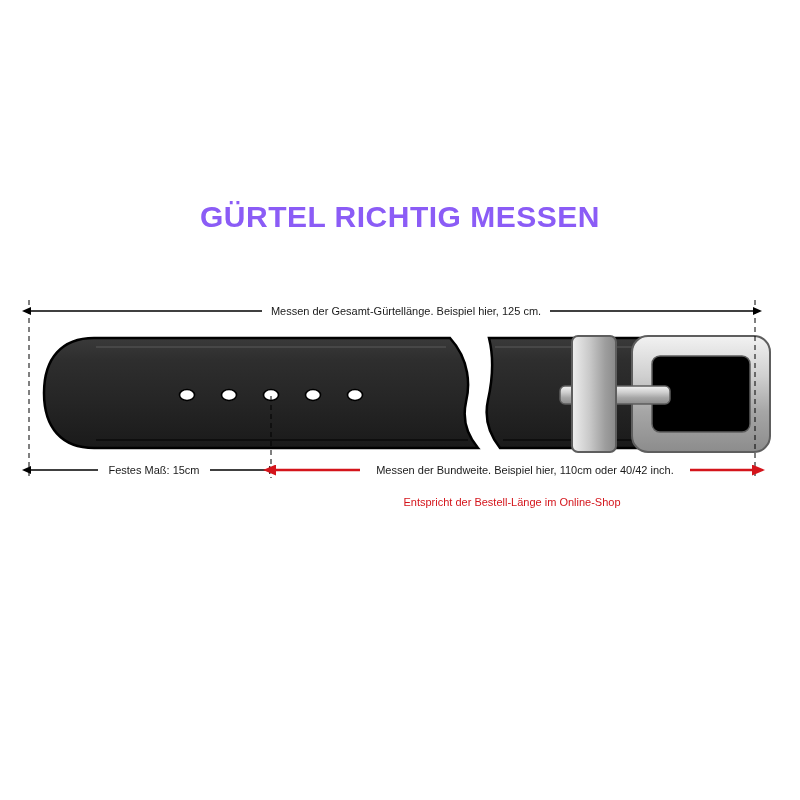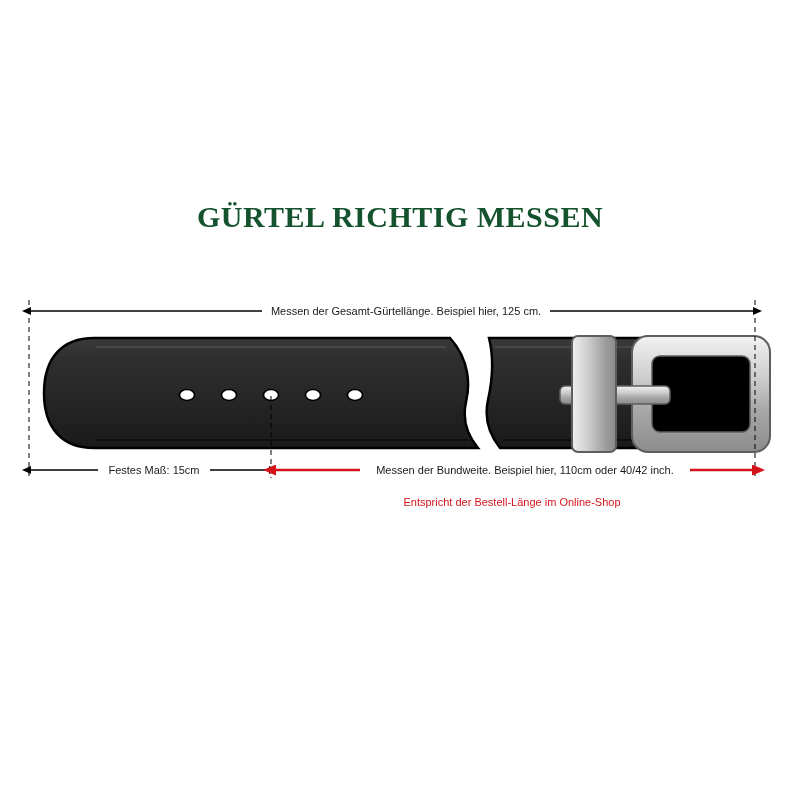--- a/index.html
+++ b/index.html
@@ -22,22 +22,21 @@
   }
   #title {
     position: absolute;
     left: 0;
     top: 200px;
     width: 800px;
     text-align: center;
     font-size: 30px;
     font-weight: bold;
     letter-spacing: 0.5px;
-    color: #14532d;
-    font-family: Liberation Serif, serif;
+    color: #8b5cf6;
   }
   svg#diagram {
     position: absolute;
     left: 0;
     top: 0;
   }
   .lbl {
     font-family: "Liberation Sans", sans-serif;
     font-size: 11px;
     fill: #1a1a1a;

